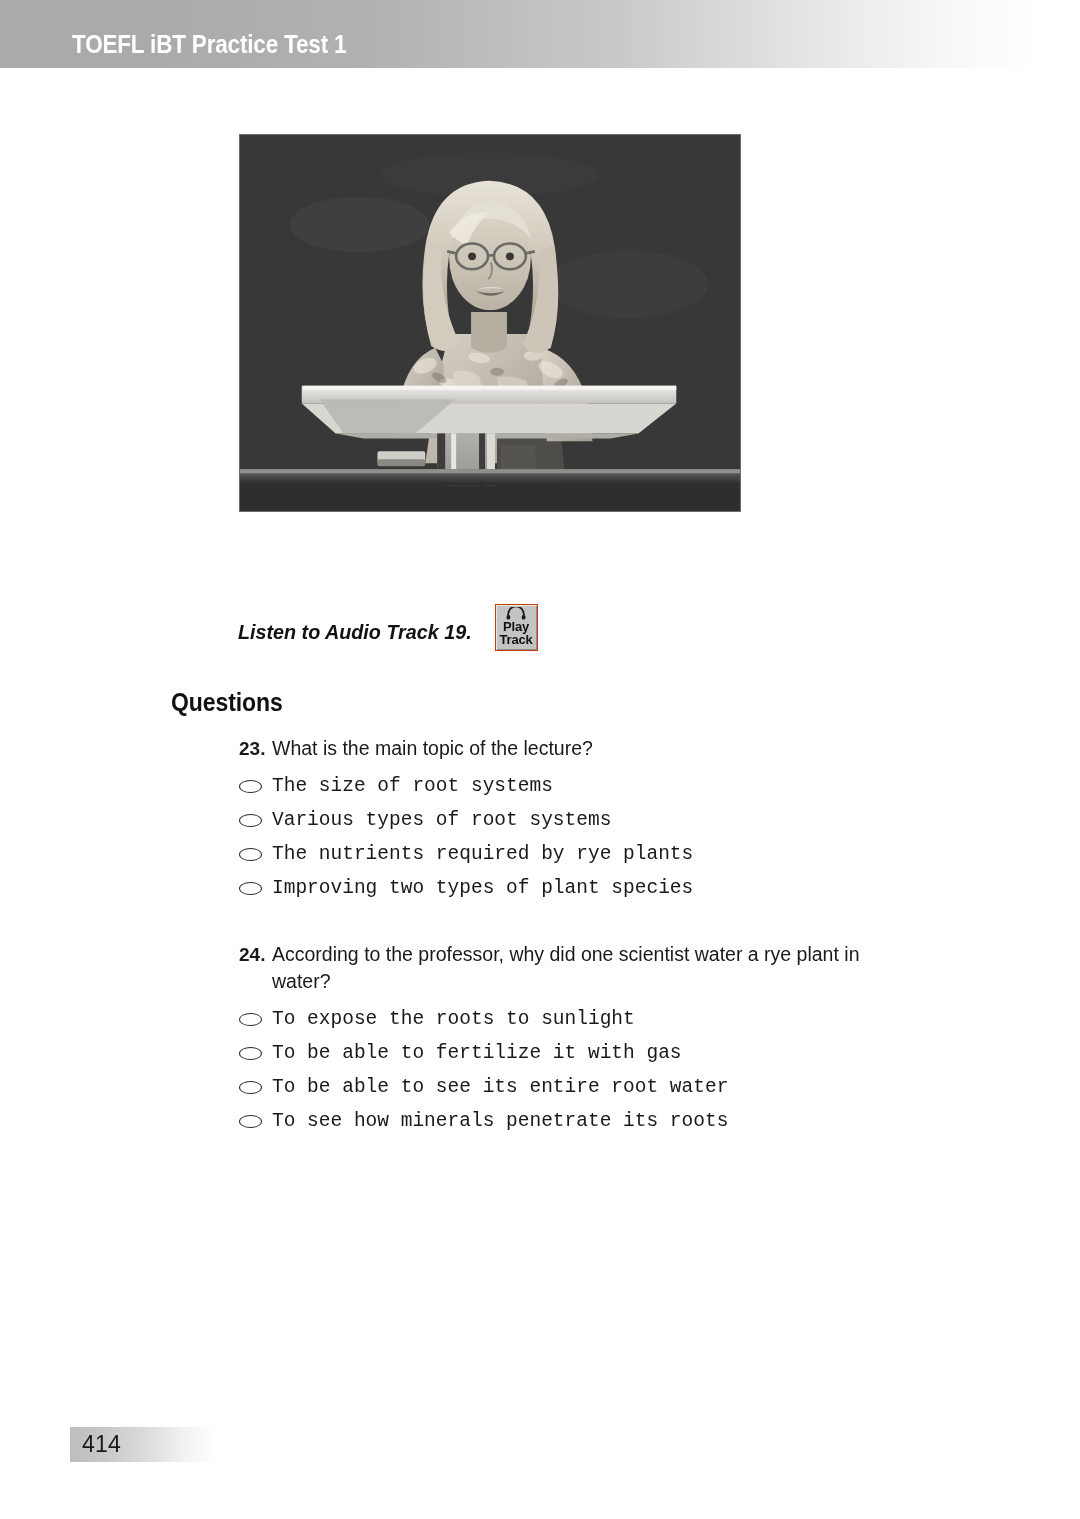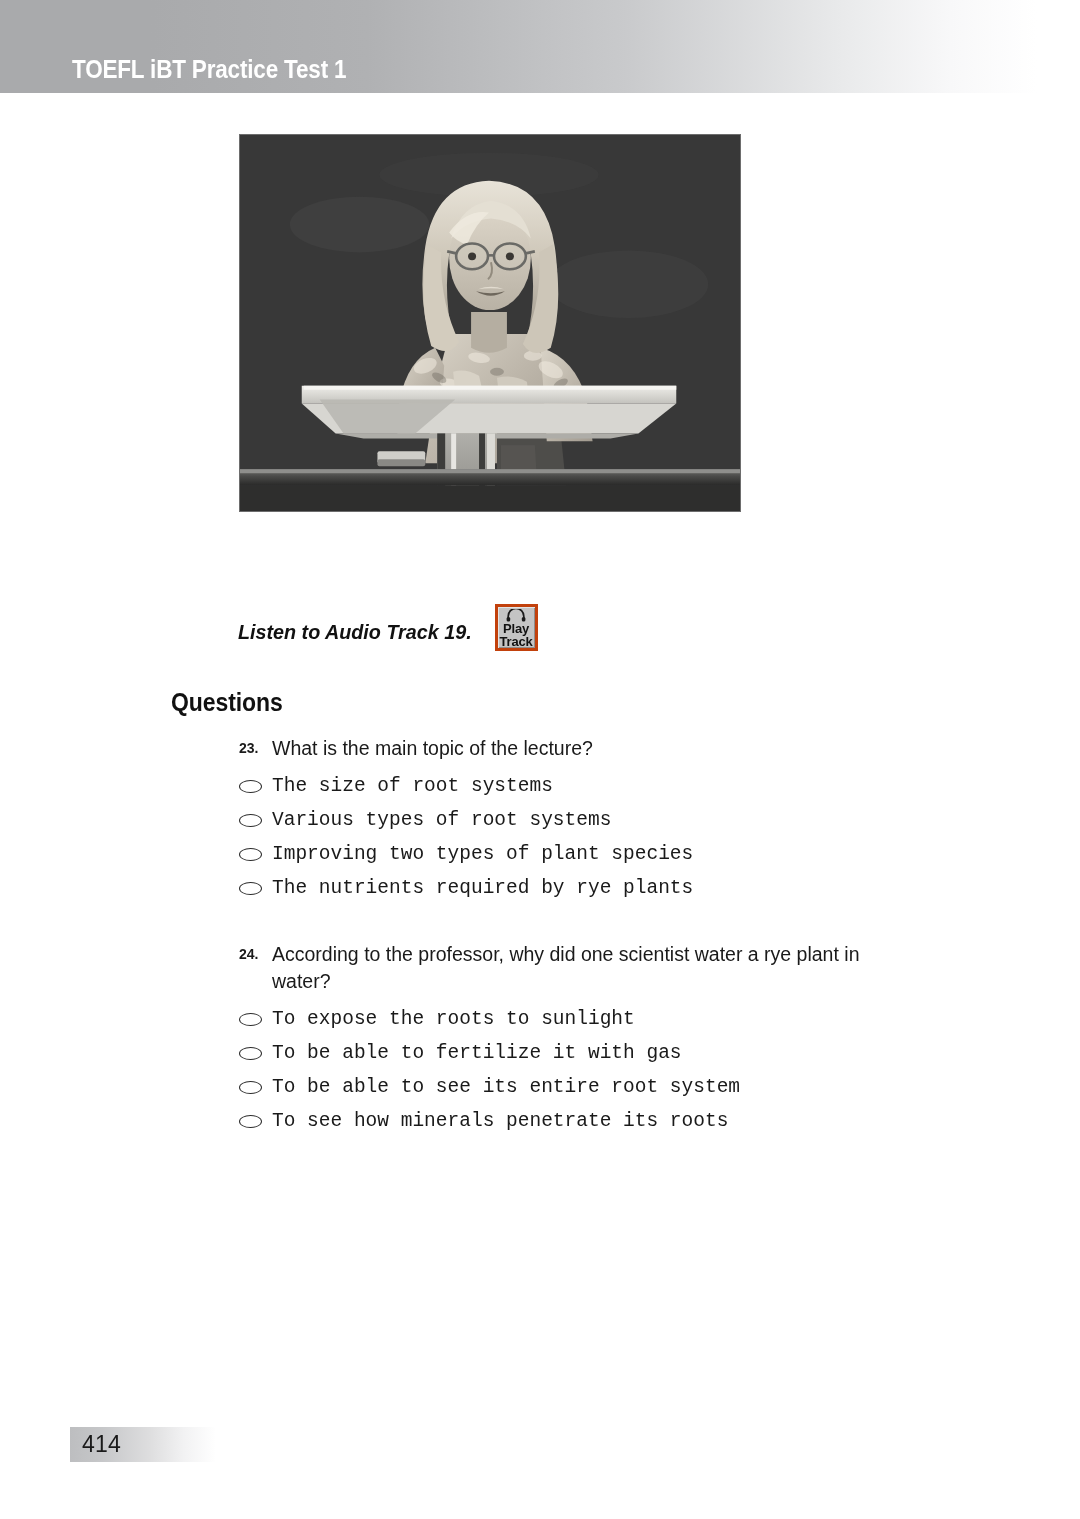--- a/index.html
+++ b/index.html
@@ -17,21 +17,21 @@
     color: #1a1a1a;
     -webkit-font-smoothing: antialiased;
   }
 
   
   .page-header {
     position: absolute;
     left: 0;
     top: 0;
     width: 1080px;
-    height: 93px;
+    height: 68px;
     background: linear-gradient(to right,
                 #a9aaac 0%,
                 #a9aaac 14%,
                 #b0b1b3 34%,
                 #c9cacc 58%,
                 #e9eaeb 78%,
                 #f8f8f9 88%,
                 #ffffff 96%,
                 #ffffff 100%);
   }
@@ -83,21 +83,21 @@
     transform: scaleX(0.94);
     transform-origin: left bottom;
     white-space: nowrap;
   }
   .play-audio-button {
     margin-left: 8px;
     width: 43px;
     height: 47px;
     box-sizing: border-box;
     background: #c4c4c4;
-    border: 3px solid #c2410c;
+    border: 1px solid #c2410c;
     box-shadow: inset 1px 1px 0 #e4e4e4, inset -1px -1px 0 #8e8e8e;
     display: flex;
     flex-direction: column;
     align-items: center;
     justify-content: flex-start;
     padding-top: 2px;
     cursor: pointer;
   }
   .headphone-icon { width: 20px; height: 13px; display: block; }
   .play-audio-text {
@@ -138,21 +138,21 @@
     align-items: flex-start;
     font-size: 19.5px;
     line-height: 27px;
     color: #1a1a1a;
     margin-bottom: 7px;
   }
   .question-number {
     width: 33px;
     flex: 0 0 33px;
     font-weight: 600;
-    font-size: 14px;
+    font-size: 19px;
   }
   .question-text { flex: 1 1 auto; }
 
   .choice-row {
     display: flex;
     align-items: center;
     min-height: 34px;
     font-size: 19.5px;
     line-height: 27px;
     color: #1a1a1a;
@@ -354,27 +354,27 @@
     <div class="choice-row">
       <div class="choice-bullet">
           <span></span>
         </div>
       <div class="choice-text">Various types of root systems</div>
     </div>
     <div class="choice-row">
       <div class="choice-bullet">
           <span></span>
         </div>
+      <div class="choice-text">The nutrients required by rye plants</div>
+    </div>
+    <div class="choice-row">
+      <div class="choice-bullet">
+          <span></span>
+        </div>
       <div class="choice-text">Improving two types of plant species</div>
-    </div>
-    <div class="choice-row">
-      <div class="choice-bullet">
-          <span></span>
-        </div>
-      <div class="choice-text">The nutrients required by rye plants</div>
     </div>
   </div>
 
   <div class="question-block">
     <div class="question-stem">
       <div class="question-number">24.</div>
       <div class="question-text">According to the professor, why did one scientist water a rye plant in water?</div>
     </div>
     <div class="choice-row">
       <div class="choice-bullet">
@@ -385,21 +385,21 @@
     <div class="choice-row">
       <div class="choice-bullet">
           <span></span>
         </div>
       <div class="choice-text">To be able to fertilize it with gas</div>
     </div>
     <div class="choice-row">
       <div class="choice-bullet">
           <span></span>
         </div>
-      <div class="choice-text">To be able to see its entire root system</div>
+      <div class="choice-text">To be able to see its entire root water</div>
     </div>
     <div class="choice-row">
       <div class="choice-bullet">
           <span></span>
         </div>
       <div class="choice-text">To see how minerals penetrate its roots</div>
     </div>
   </div>
 
 </div>

